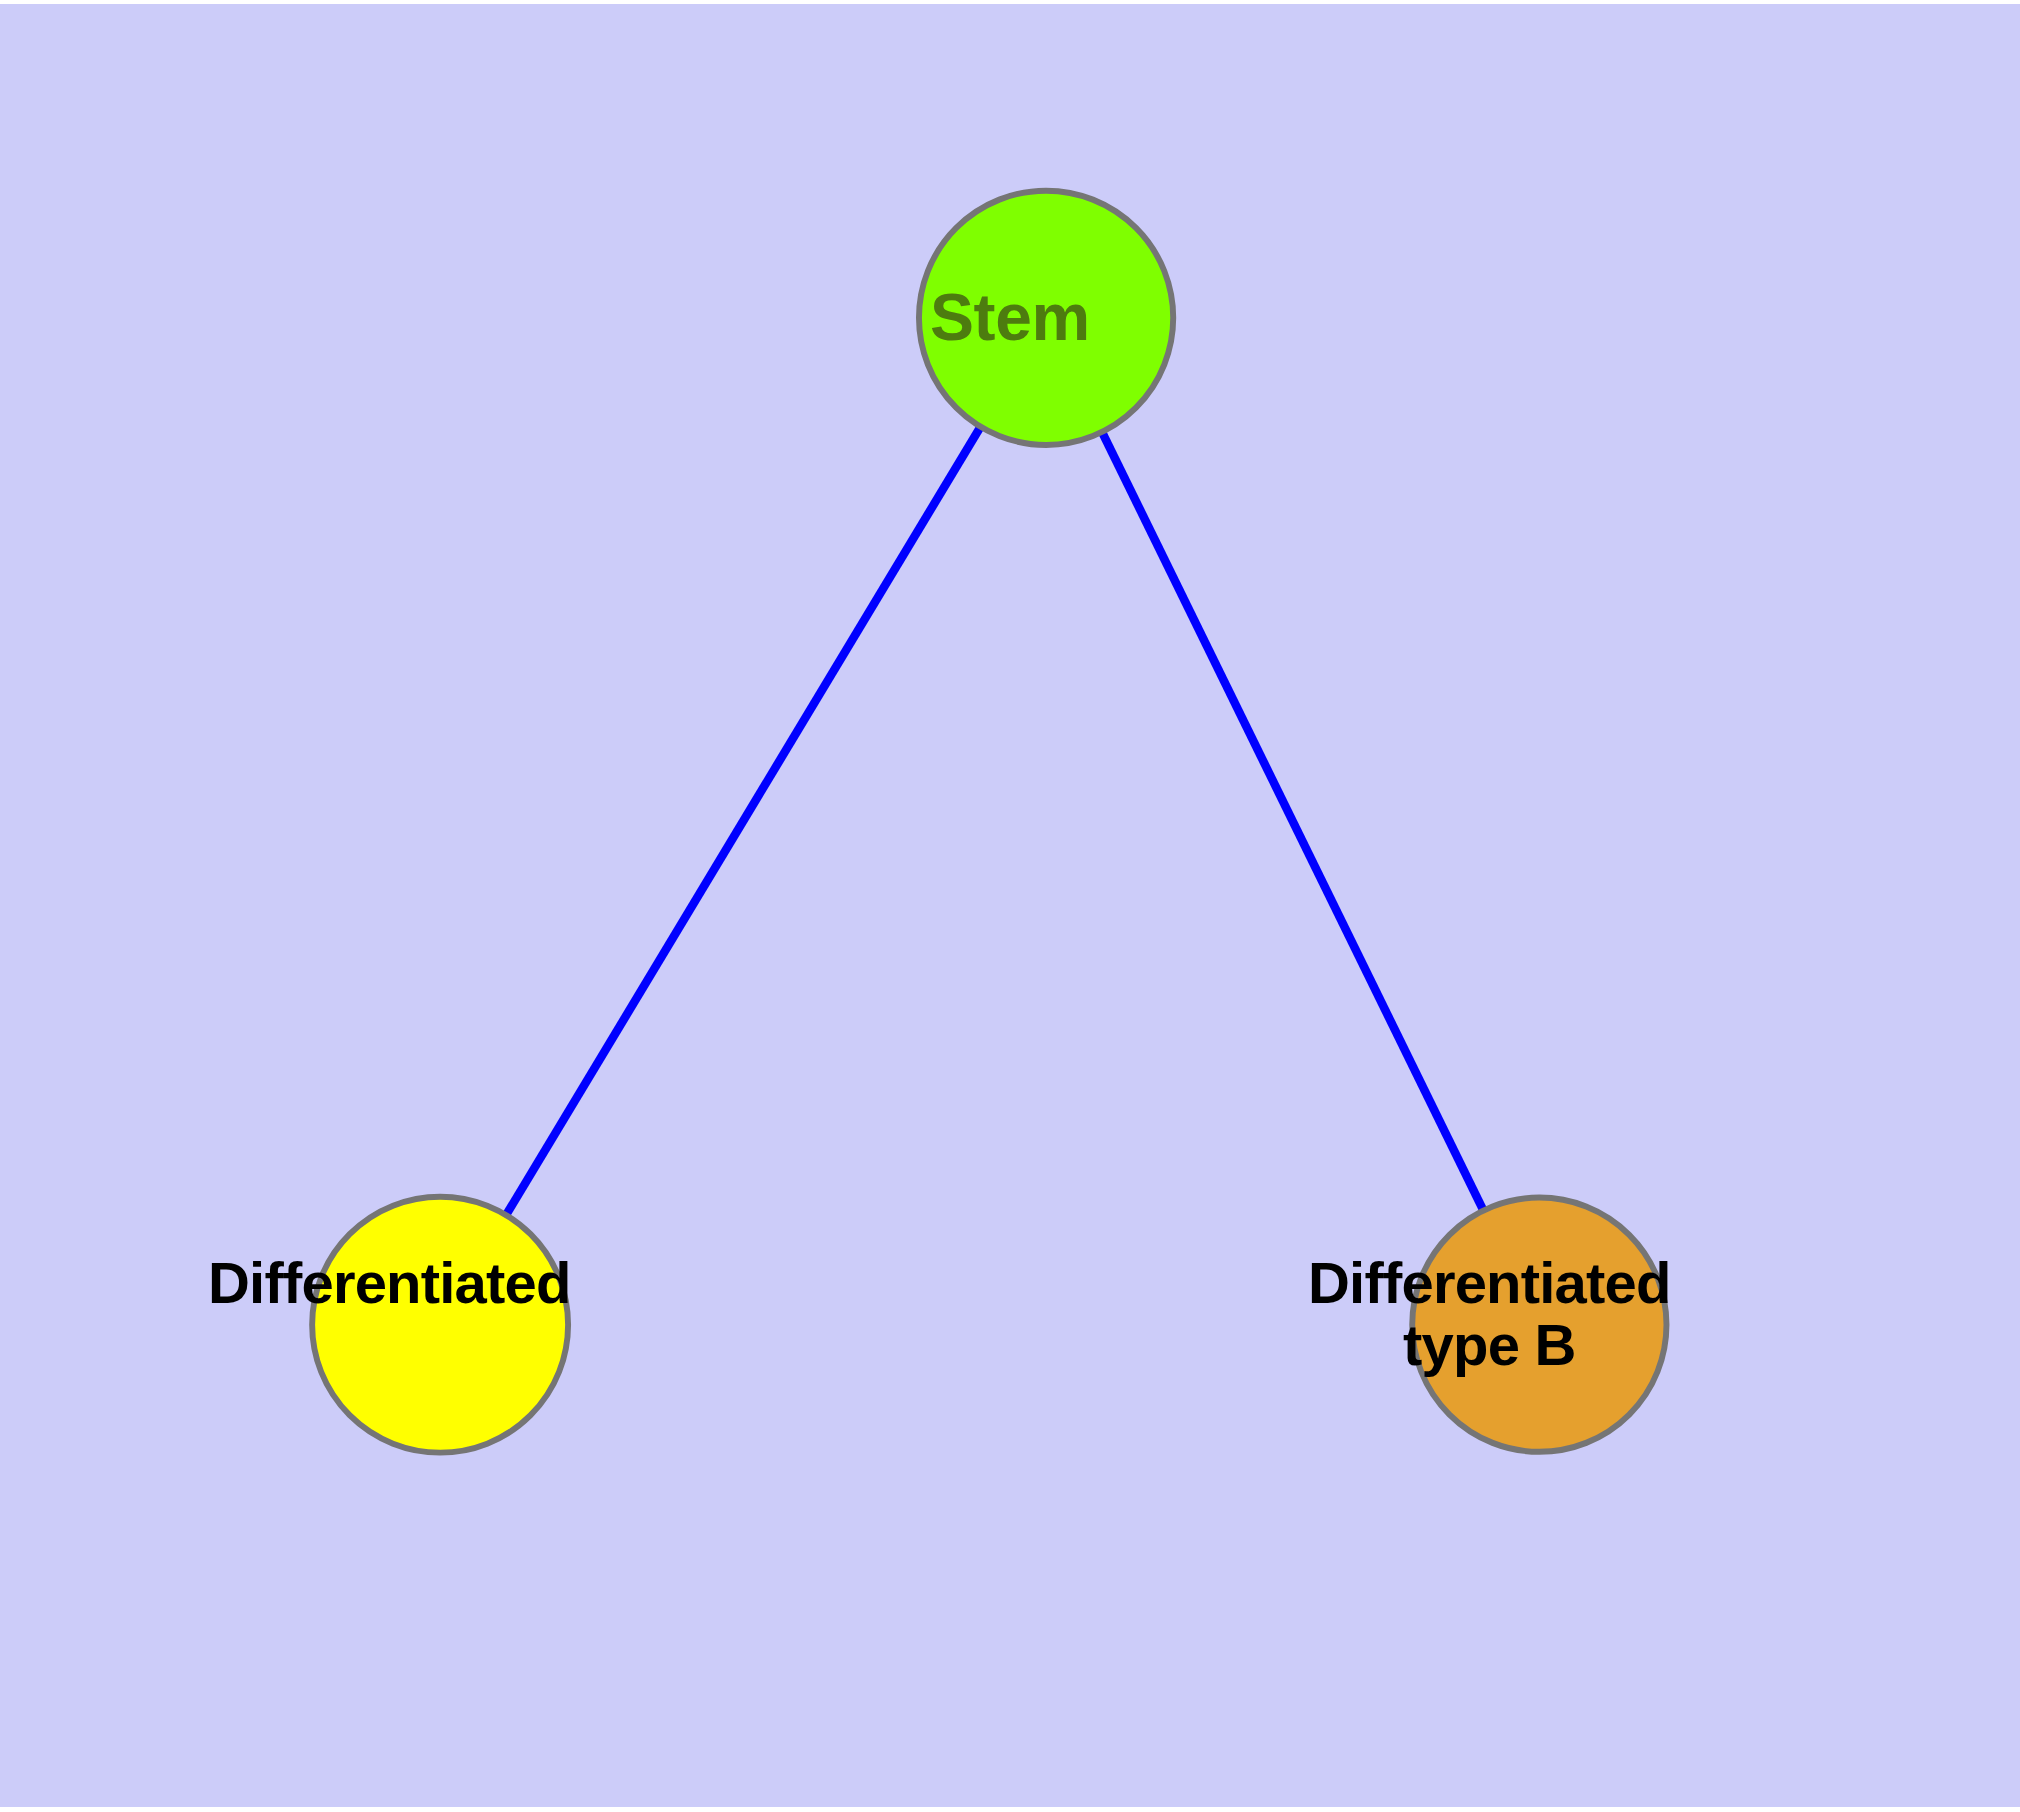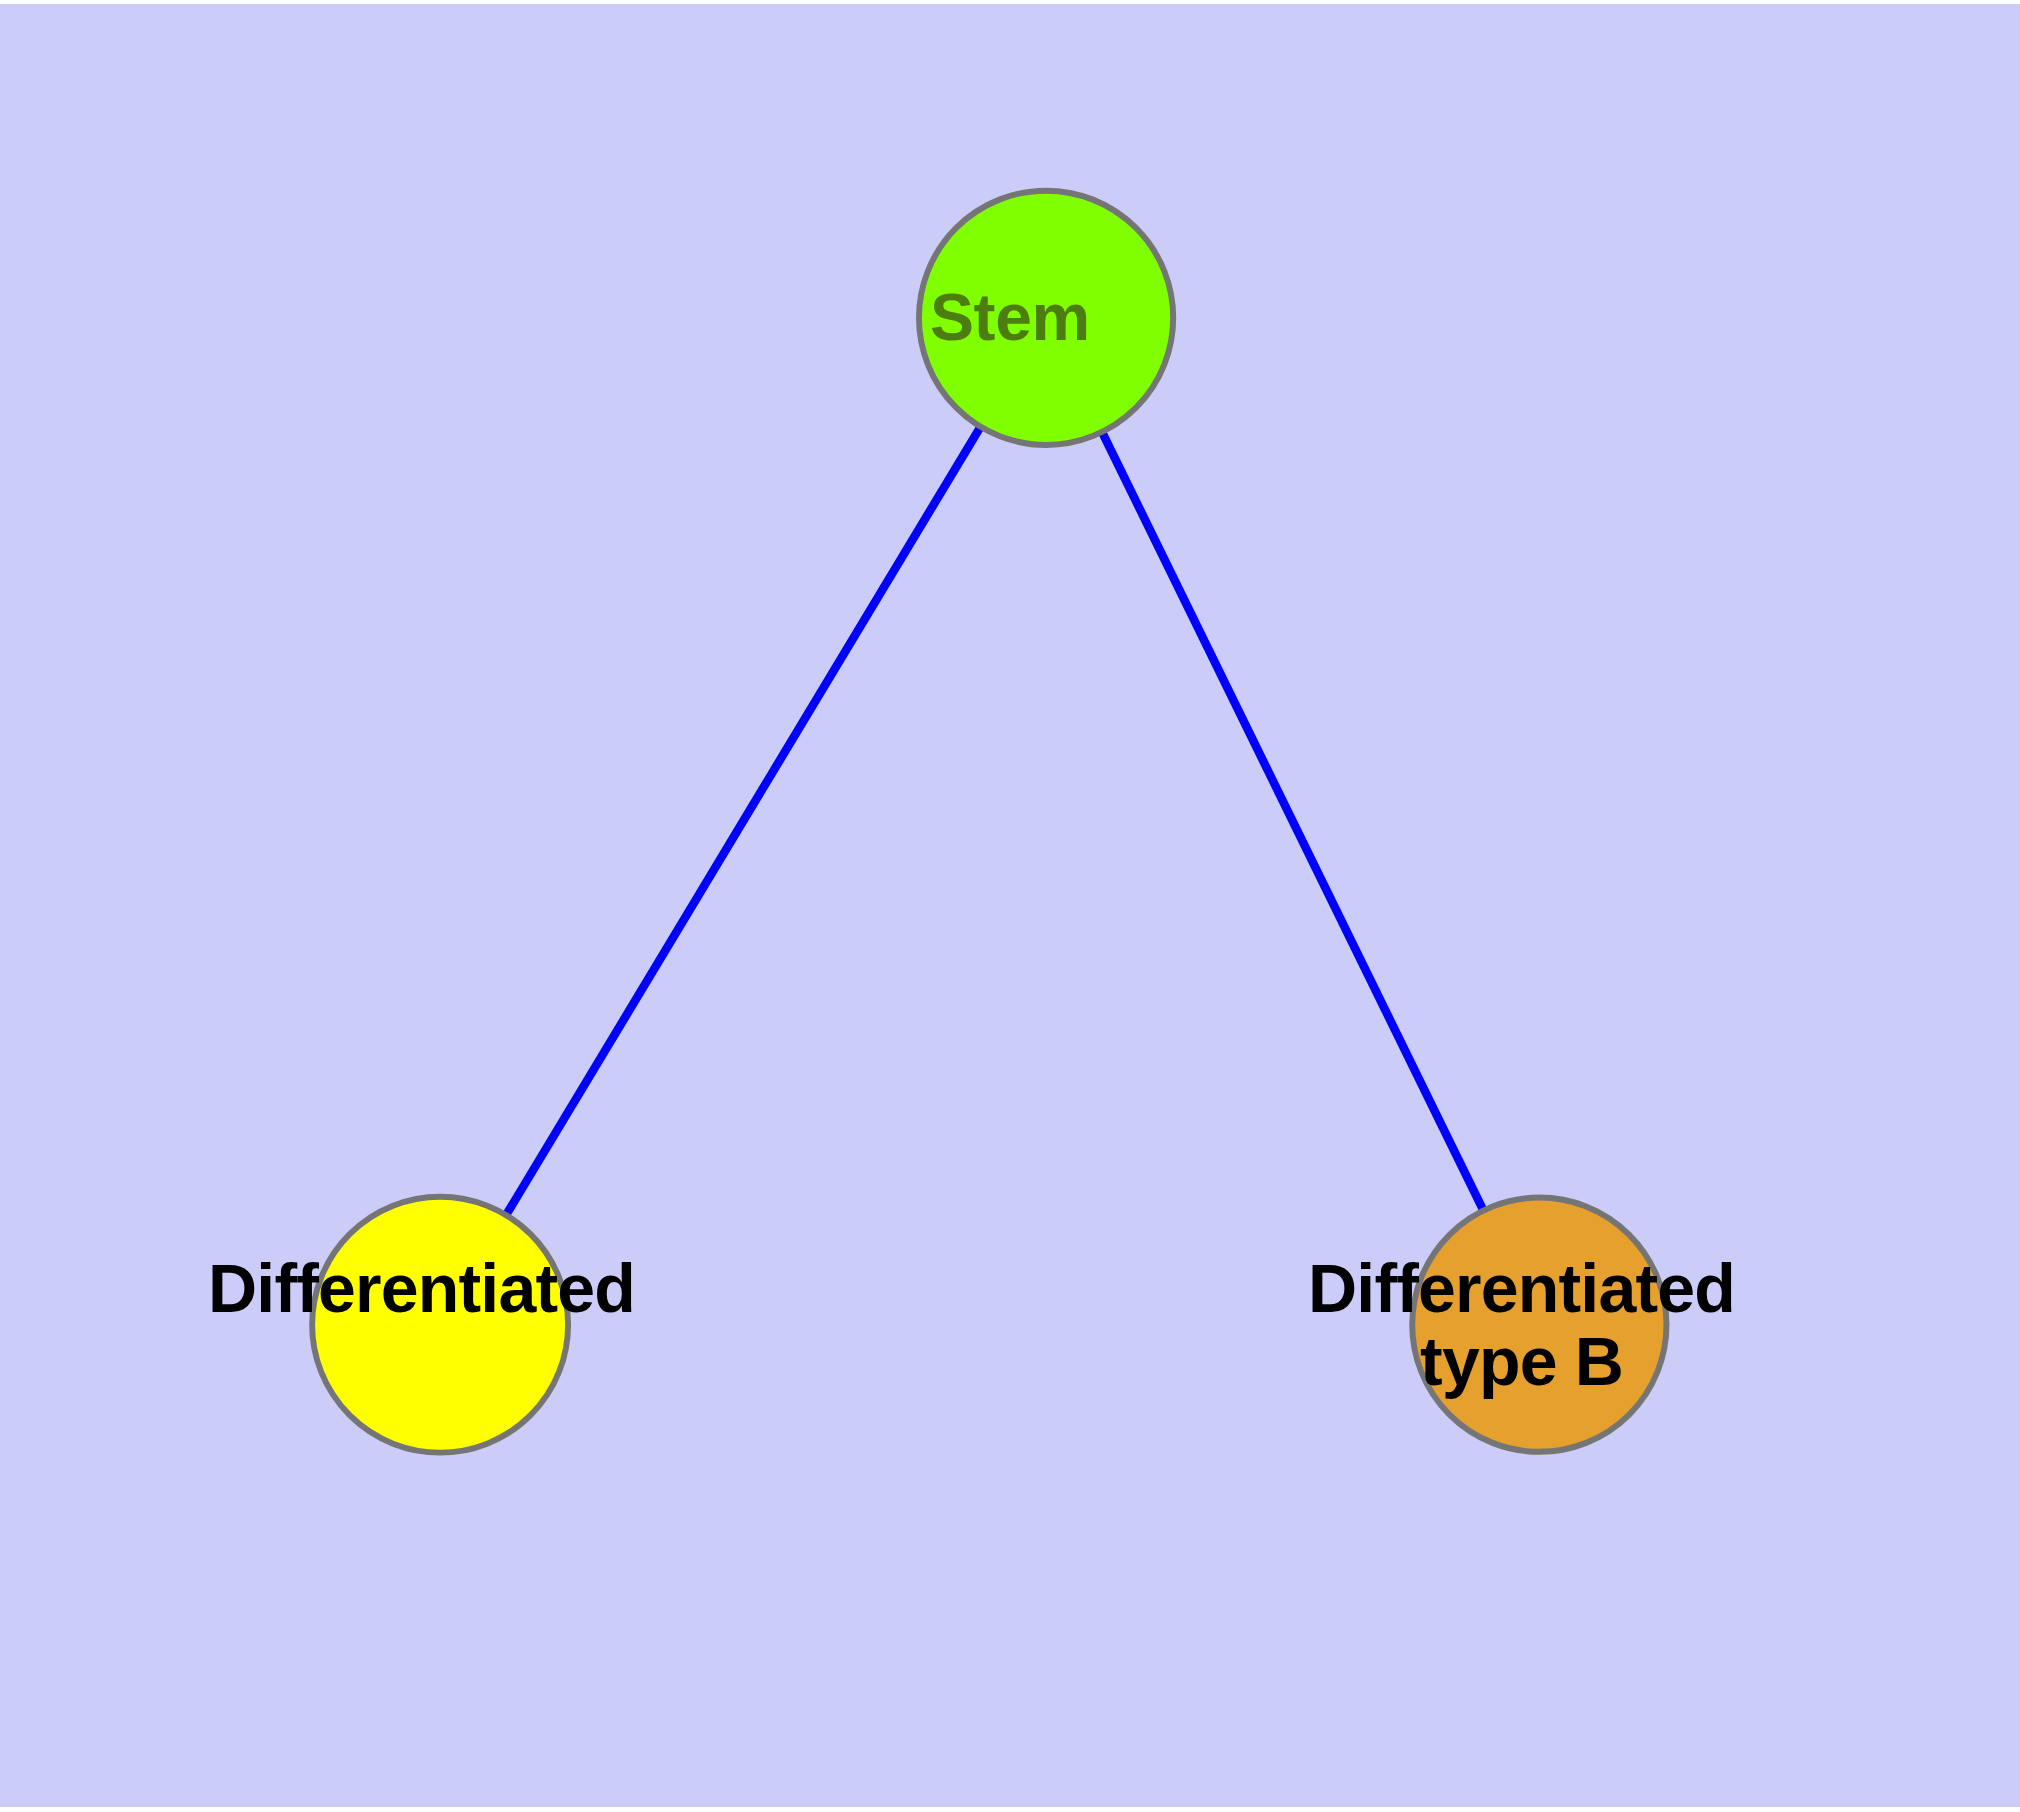--- a/index.html
+++ b/index.html
@@ -40,21 +40,21 @@
     line-height: 1.07;
     white-space: pre;
     pointer-events: none;
     -webkit-font-smoothing: antialiased;
   }
   .node-label.root {
     font-size: 66px;
     letter-spacing: -0.4px;
   }
   .node-label.leaf {
-    font-size: 68px;
+    font-size: 58px;
     letter-spacing: -0.8px;
   }
 </style>
 </head>
 <body>
 
 <div id="stage" style="width: 2021px; height: 1812px; background: rgb(255, 255, 255);">
 
   <div id="canvas-bg" style="background: rgb(204, 204, 249); width: 2021px;"></div>
 

